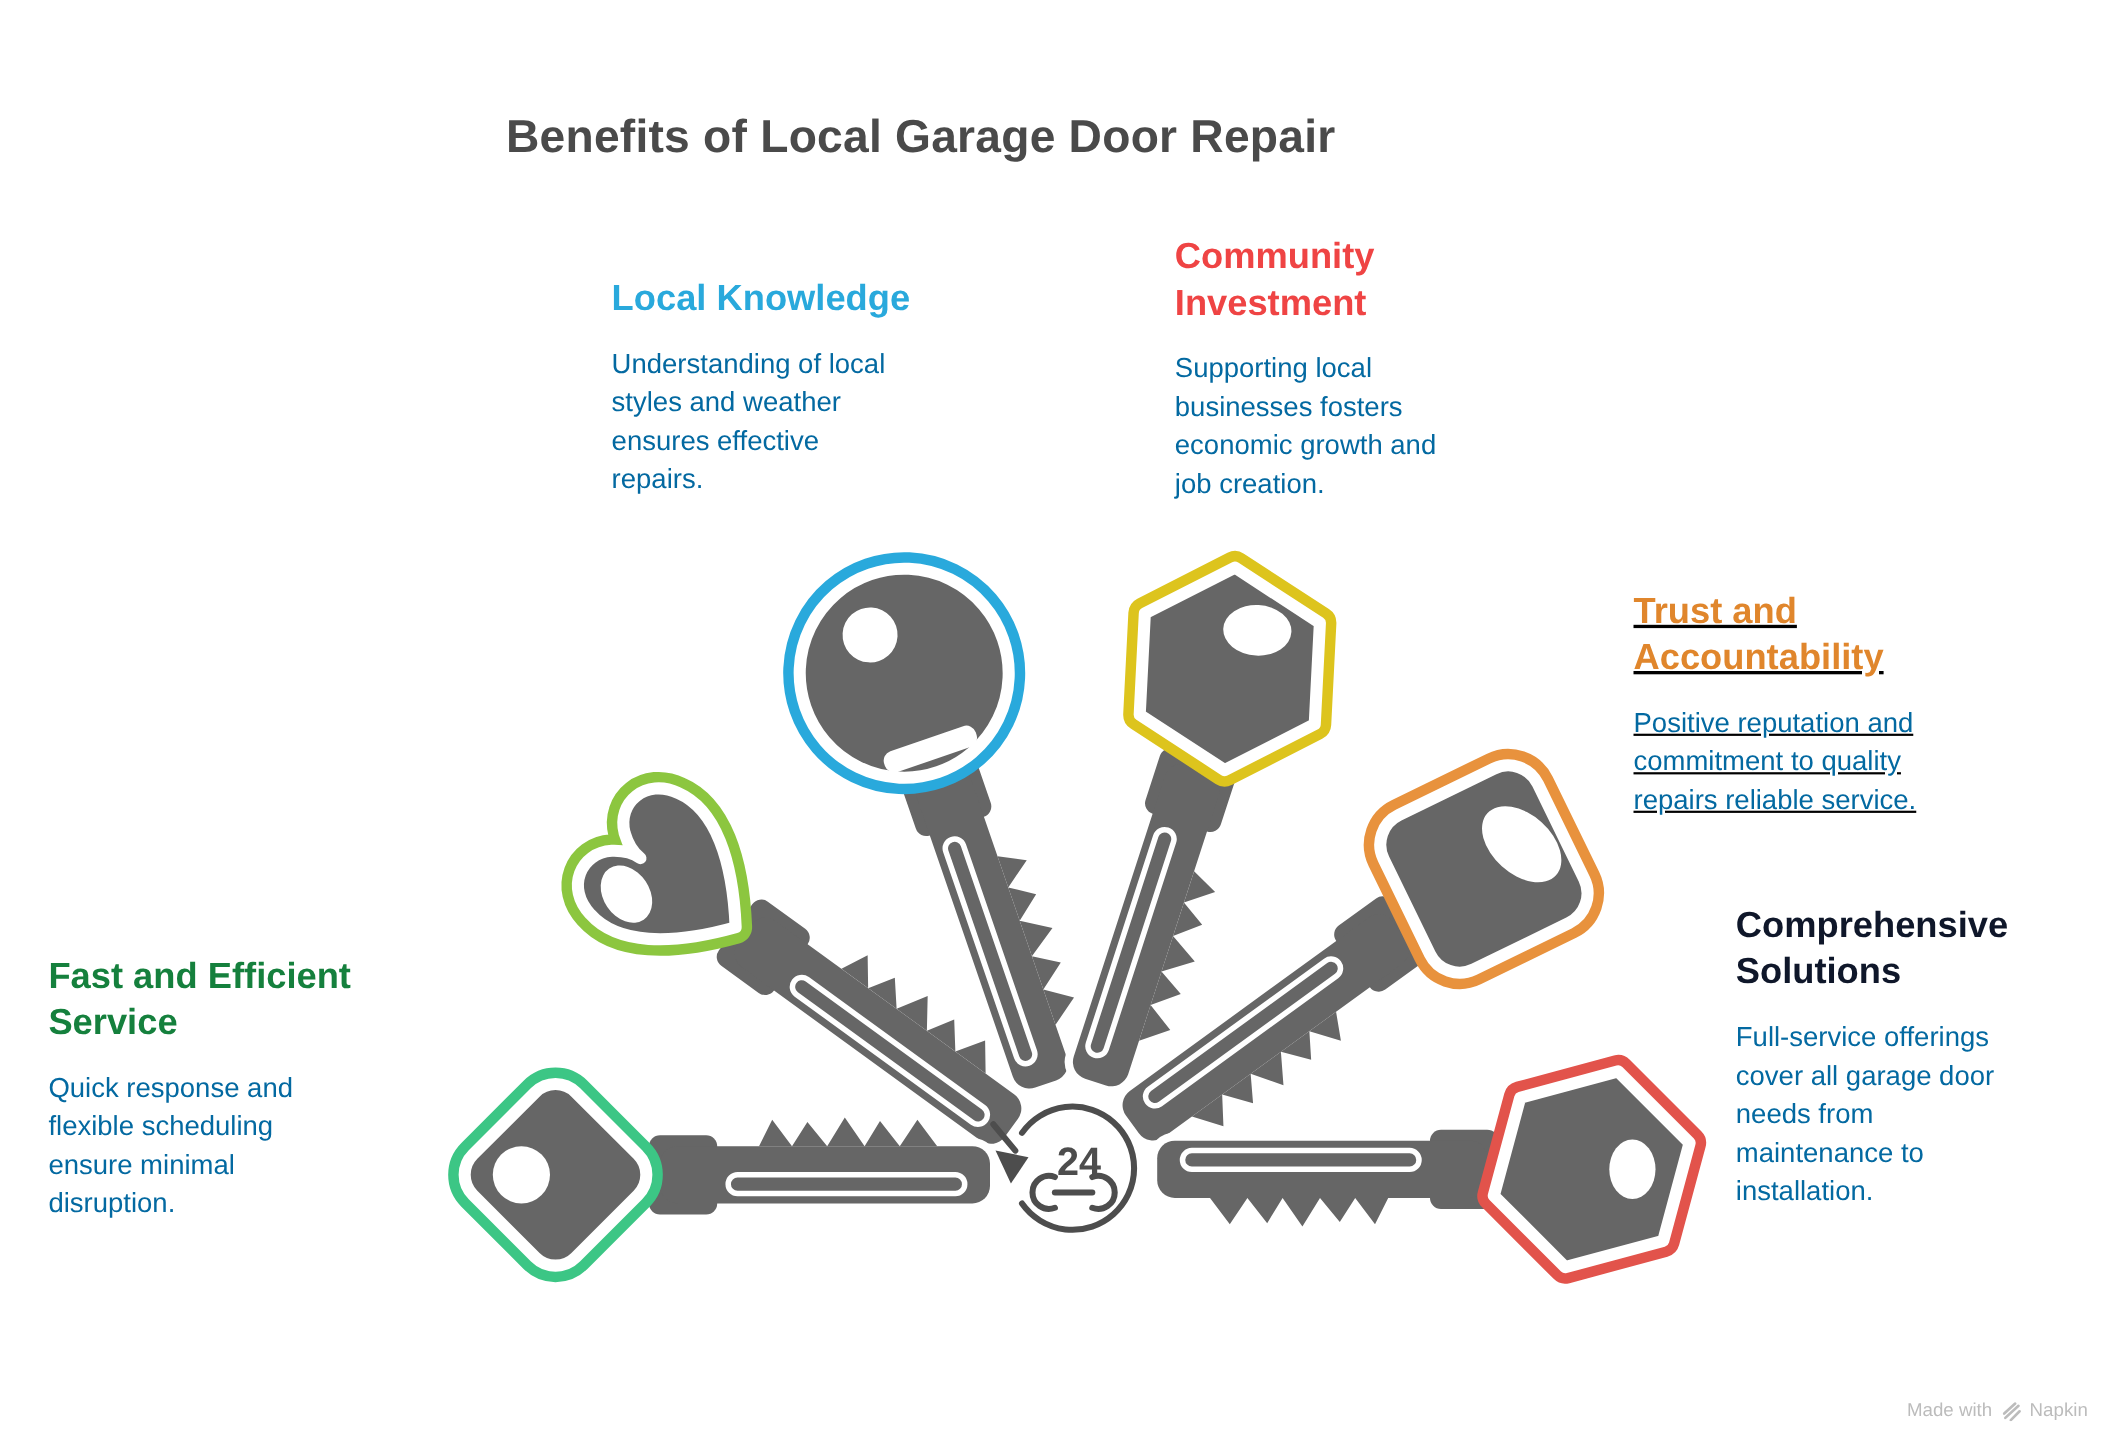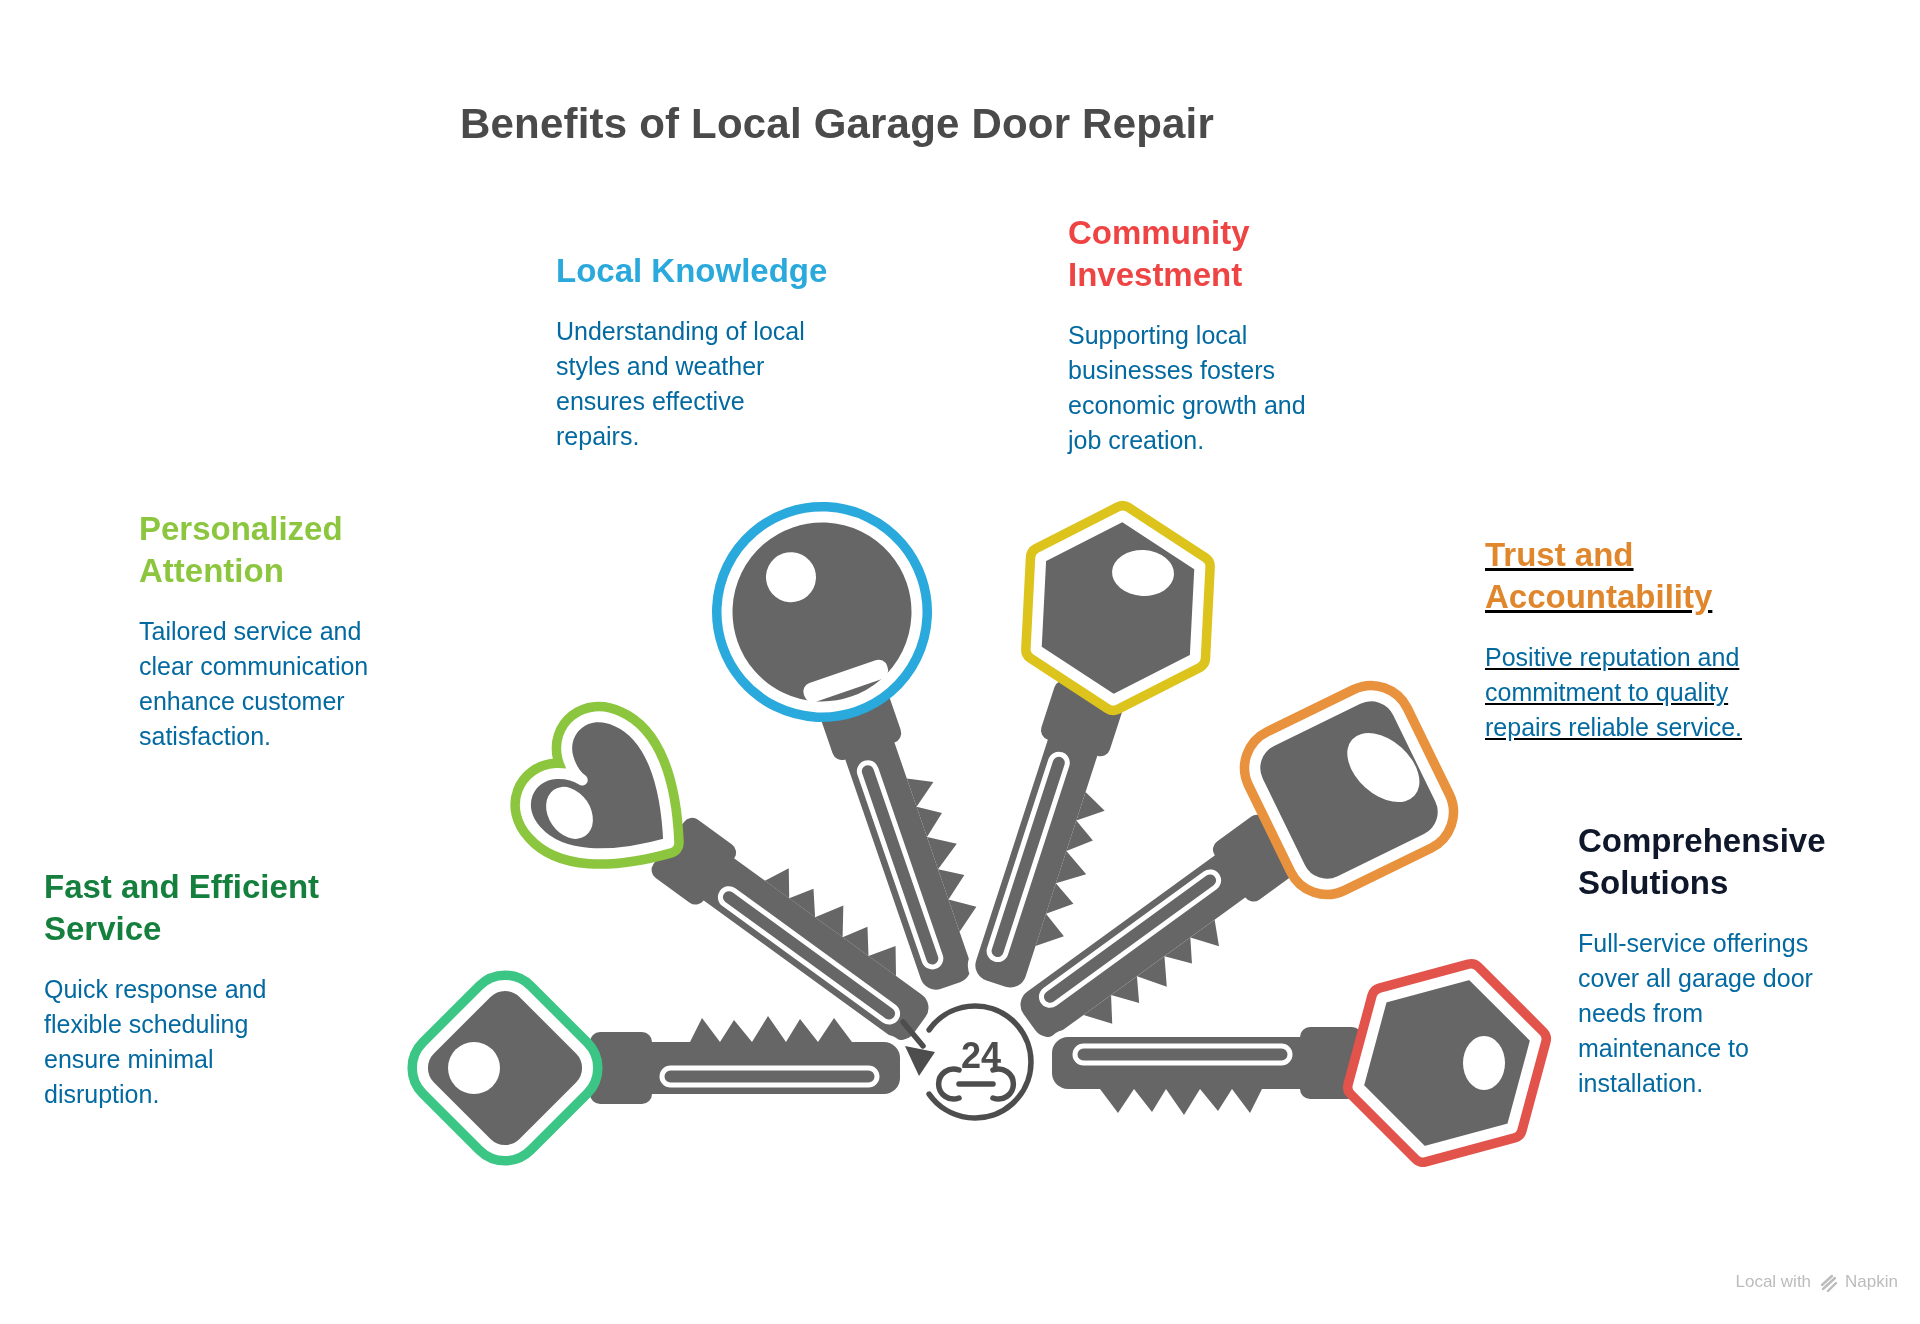--- a/index.html
+++ b/index.html
@@ -128,28 +128,20 @@
 
   <div class="benefit" id="b-community">
     <div class="bh" style="color: #ef4444;">Community
 Investment</div>
     <div class="bd">Supporting local
 businesses fosters
 economic growth and
 job creation.</div>
   </div>
 
-  <div class="benefit al-r" id="b-personalized">
-    <div class="bh" style="color: rgb(140, 198, 63);">Personalized
-Attention</div>
-    <div class="bd">Tailored service and
-clear communication
-enhance customer
-satisfaction.</div>
-  </div>
 
   <div class="benefit" id="b-trust">
     <div class="bh" style="color: rgb(224, 134, 44);">Trust and
 Accountability</div>
     <div class="bd">Positive reputation and
 commitment to quality
 repairs reliable service.</div>
   </div>
 
   <div class="benefit al-r" id="b-fast">
@@ -179,21 +171,21 @@
     <text class="ci-num" x="88" y="68" text-anchor="middle">24</text>
     <g>
       <path class="ci-stroke" d="M66,84 L100,84"></path>
       <path class="ci-stroke" d="M66,70 A 15,15 0 1 0 66,98"></path>
       <path class="ci-stroke" d="M100,70 A 15,15 0 1 1 100,98"></path>
     </g>
   </svg>
 
 
   <div class="footer">
-    <span>Local with</span>
+    <span>Made with</span>
     <svg class="napkin-logo" viewBox="0 0 20 20">
       <path d="M4,13 L14,4" stroke="#bcbcbc" stroke-width="2.4" stroke-linecap="round" fill="none"></path>
       <path d="M5,17 L17,6" stroke="#bcbcbc" stroke-width="2.4" stroke-linecap="round" fill="none"></path>
       <path d="M10,19 L18,11" stroke="#bcbcbc" stroke-width="2.4" stroke-linecap="round" fill="none"></path>
     </svg>
     <span>Napkin</span>
   </div>
 
 </div>
 

